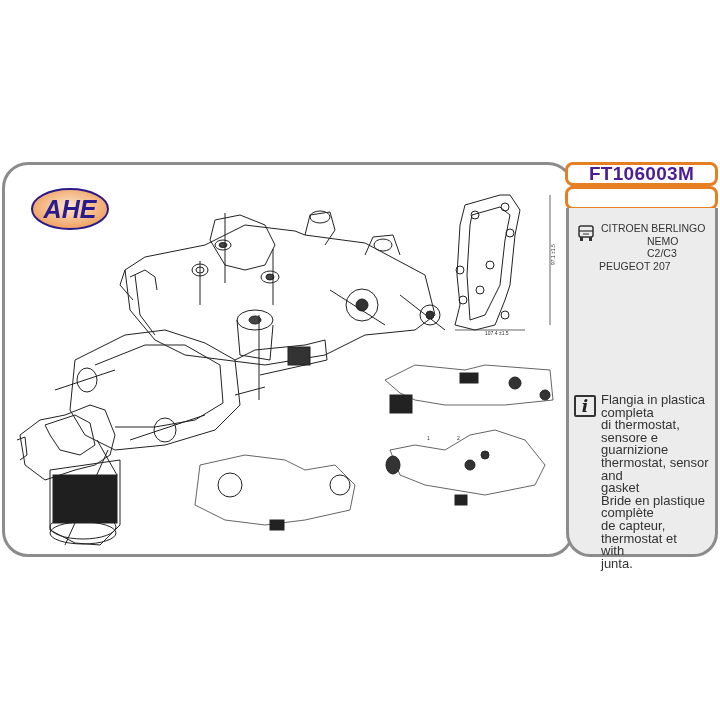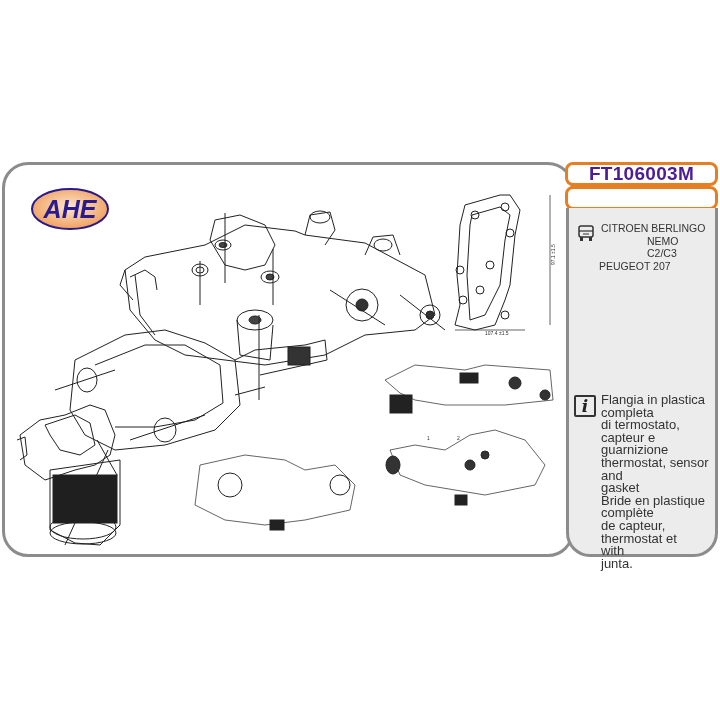--- a/index.html
+++ b/index.html
@@ -178,21 +178,21 @@
     <span class="vehicle-line v1">NEMO</span>
     <span class="vehicle-line v2">C2/C3</span>
     <span class="vehicle-line v3">PEUGEOT 207</span>
   </div>
 
   <div class="info-icon">
     <span>i</span>
   </div>
   <div class="info-text">
     <span>Flangia in plastica completa</span>
-    <span>di termostato, capteur e</span>
+    <span>di thermostat, sensore e</span>
     <span>guarnizione</span>
     <span>thermostat, sensor and</span>
     <span>gasket</span>
     <span>Bride en plastique complète</span>
     <span>de capteur, thermostat et</span>
     <span>with</span>
     <span>junta.</span>
   </div>
 </div>
 

